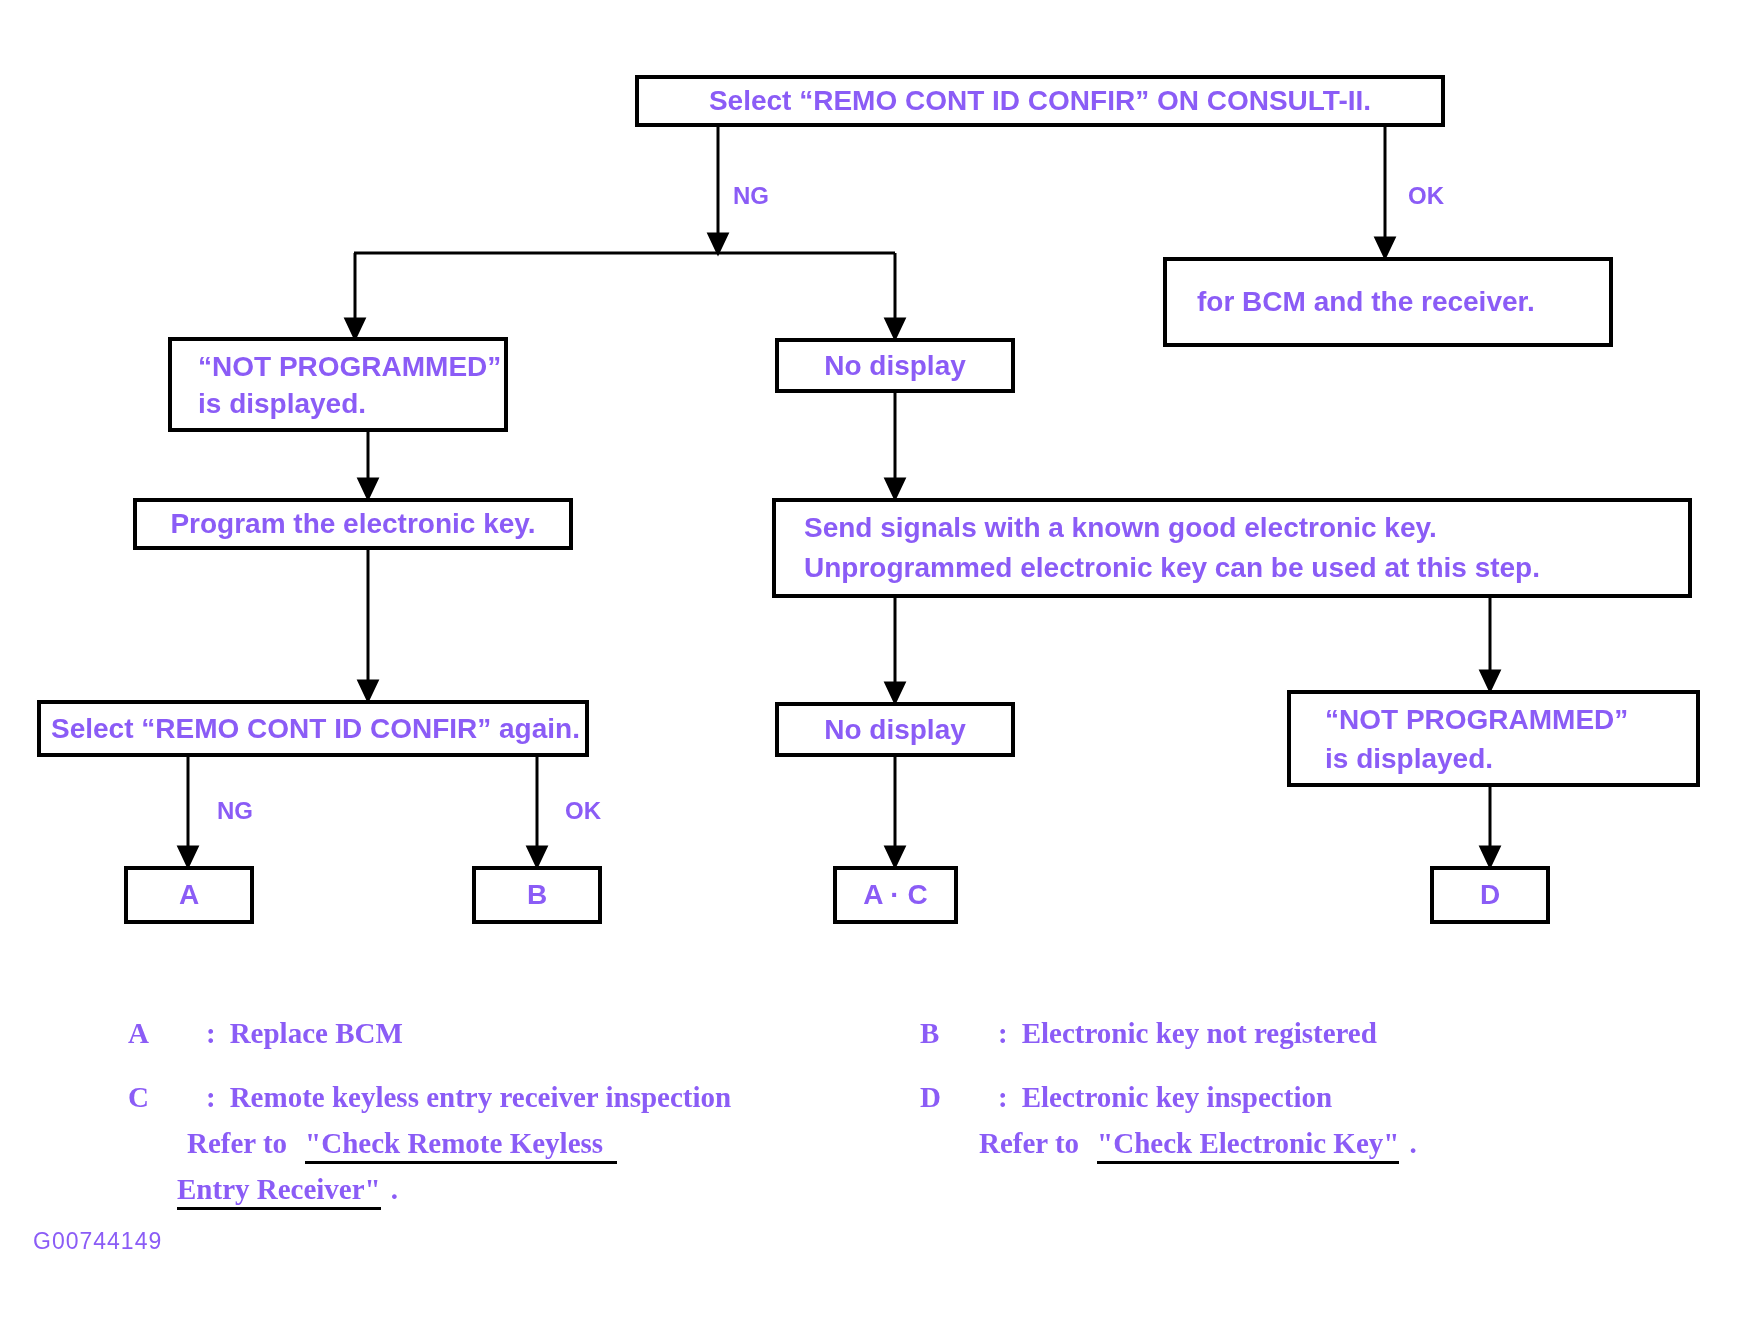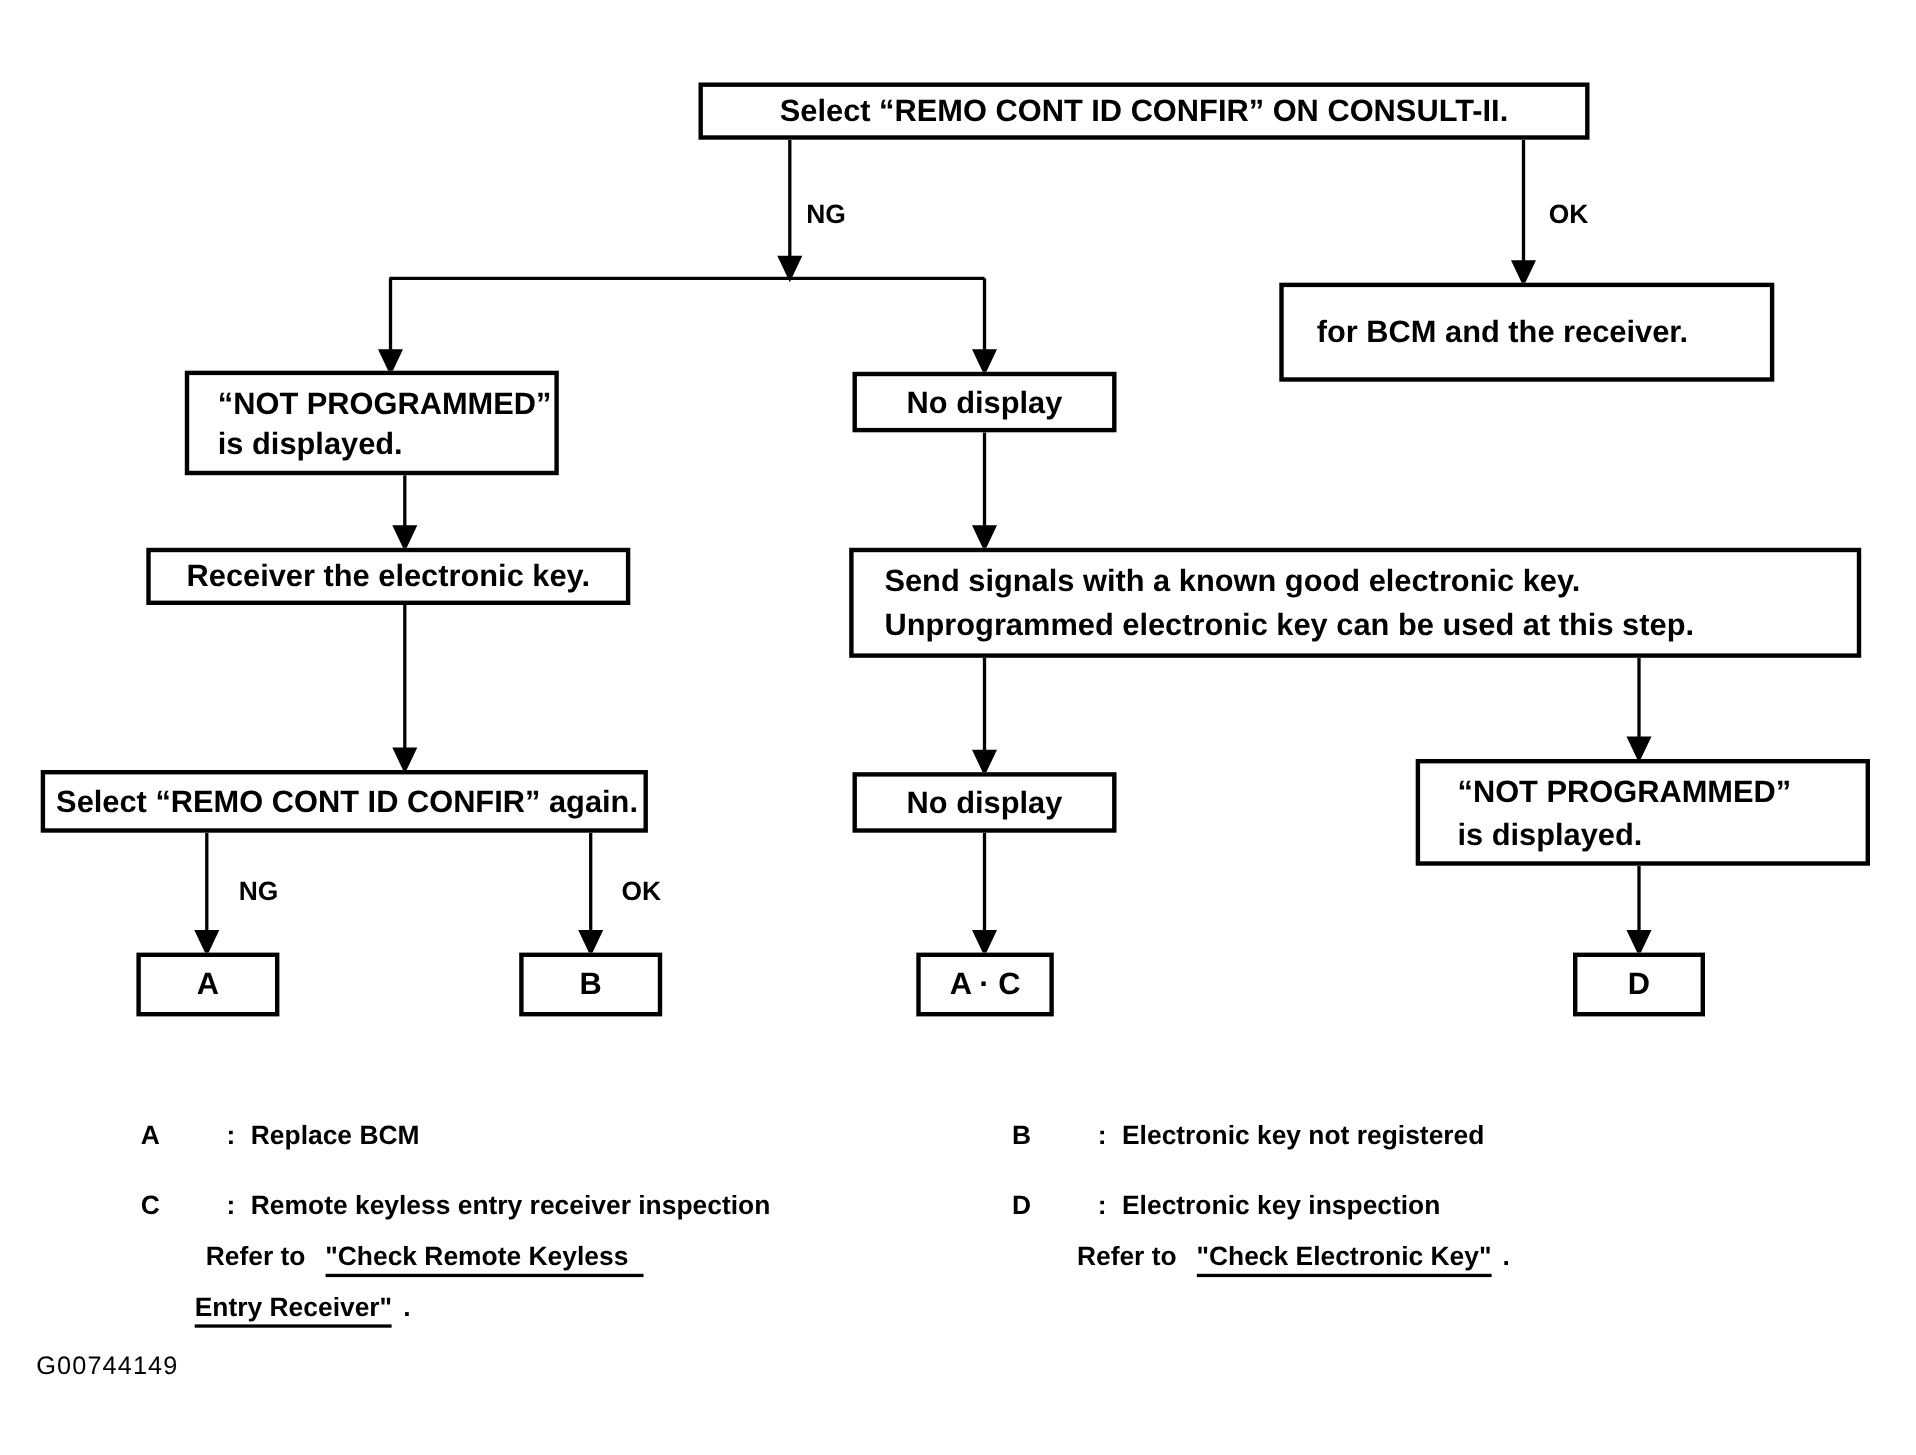--- a/index.html
+++ b/index.html
@@ -1,21 +1,21 @@
 <!DOCTYPE html>
 <html><head>
 <meta charset="utf-8">
 <style>
   html,body{margin:0;padding:0;background:#ffffff;}
   .page{
     position:relative;
     width:1742px;height:1323px;
     background:#ffffff;
     font-family:"Liberation Sans",sans-serif;
-    color:#000000;
+    color:#8b5cf6;
     overflow:hidden;
   }
   #connector-layer{position:absolute;left:0;top:0;z-index:0;}
   .node{
     position:absolute;
     box-sizing:border-box;
     background:#ffffff;
     border:4px solid #000;
     font-weight:700;
     font-size:28px;
@@ -45,25 +45,26 @@
   #box-ac{left:833px;top:866px;width:125px;height:58px;}
   #box-d{left:1430px;top:866px;width:120px;height:58px;}
   
   #label-ng1{left:733px;top:182px;}
   #label-ok1{left:1408px;top:182px;}
   #label-ng2{left:217px;top:797px;}
   #label-ok2{left:565px;top:797px;}
   
   .legend-item{
     position:absolute;
-    font-size:24px;
+    font-size:29px;
     font-weight:700;
     line-height:46px;
     z-index:1;
     white-space:nowrap;
+    font-family:Liberation Serif, serif;
   }
   #legend-a{left:128px;top:1010px;}
   #legend-b{left:920px;top:1010px;}
   #legend-c{left:128px;top:1074px;}
   #legend-d{left:920px;top:1074px;}
   .l-letter{display:inline-block;width:78px;}
   .l-colon{margin-right:14px;}
   .legend-refer{margin-left:59px;}
   .legend-refer2{margin-left:49px;}
   .legend-link{
@@ -144,21 +145,21 @@
     <div>for BCM and the receiver.</div>
   </div>
 
   <div class="node leftpad" id="box-nb1">
     <div>“NOT PROGRAMMED”</div>
     <div>is displayed.</div>
   </div>
 
   <div class="node center" id="box-nd1">No display</div>
 
-  <div class="node center" id="box-prog">Receiver the electronic key.</div>
+  <div class="node center" id="box-prog">Program the electronic key.</div>
 
   <div class="node leftpad" id="box-send">
     <div>Send signals with a known good electronic key.</div>
     <div>Unprogrammed electronic key can be used at this step.</div>
   </div>
 
   <div class="node leftpad" id="box-again">
     <div>Select “REMO CONT ID CONFIR” again.</div>
   </div>
 

